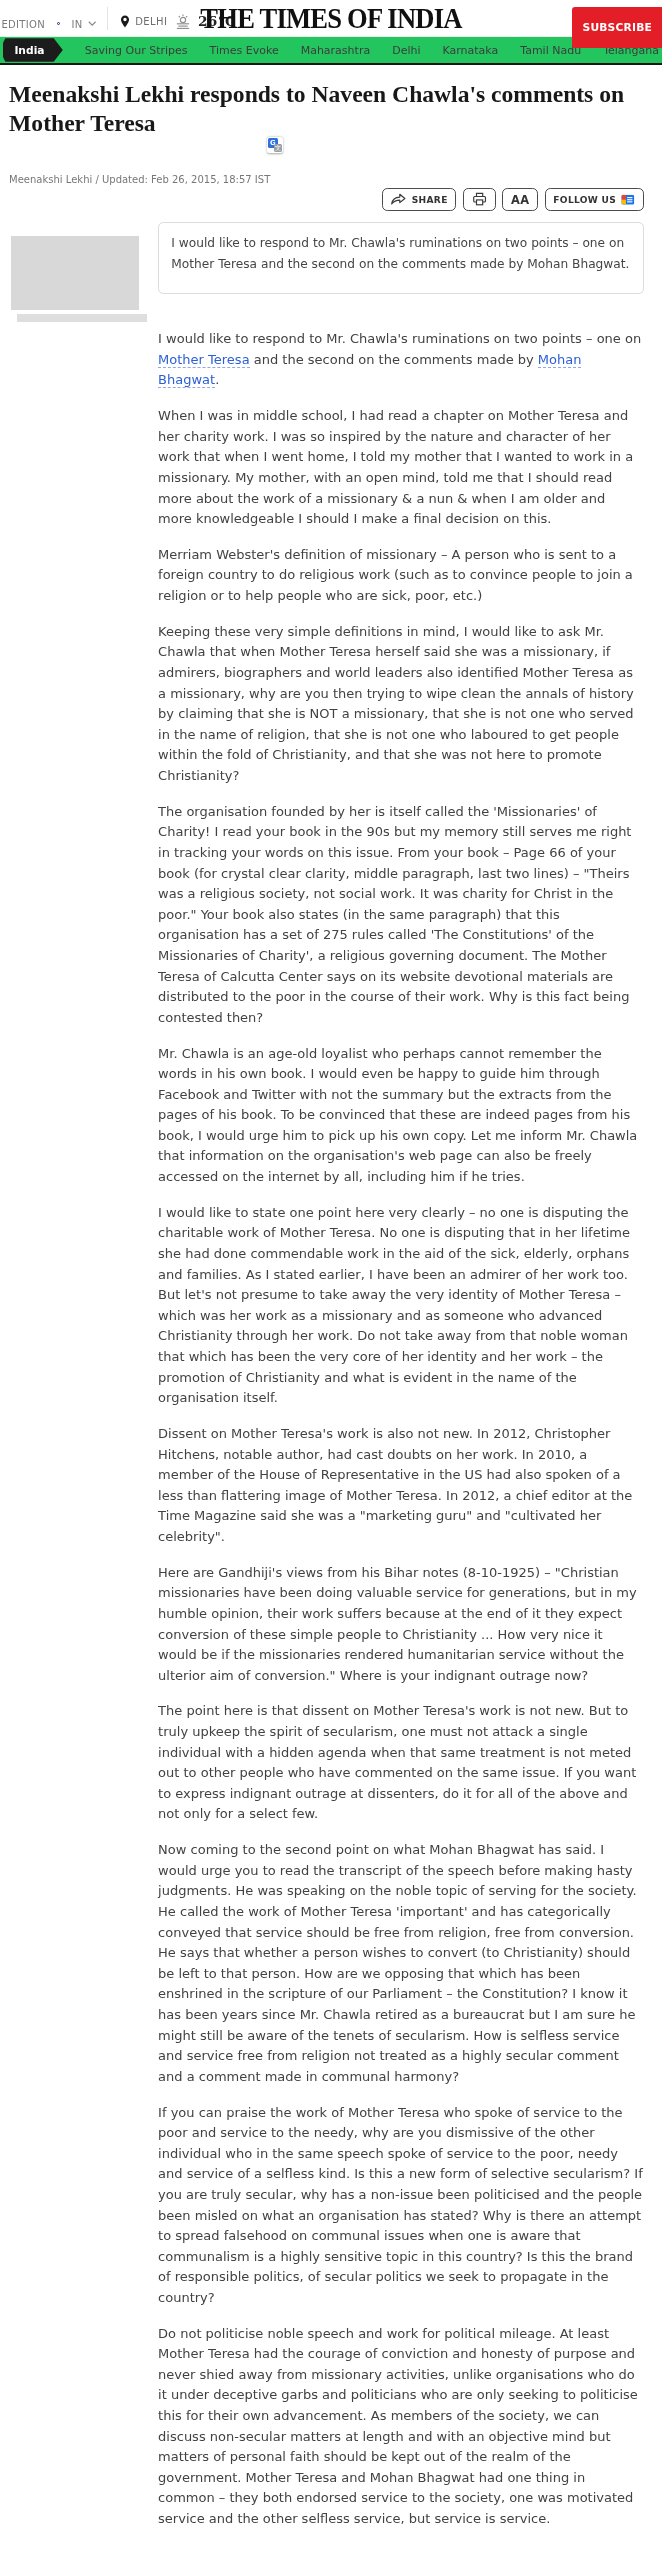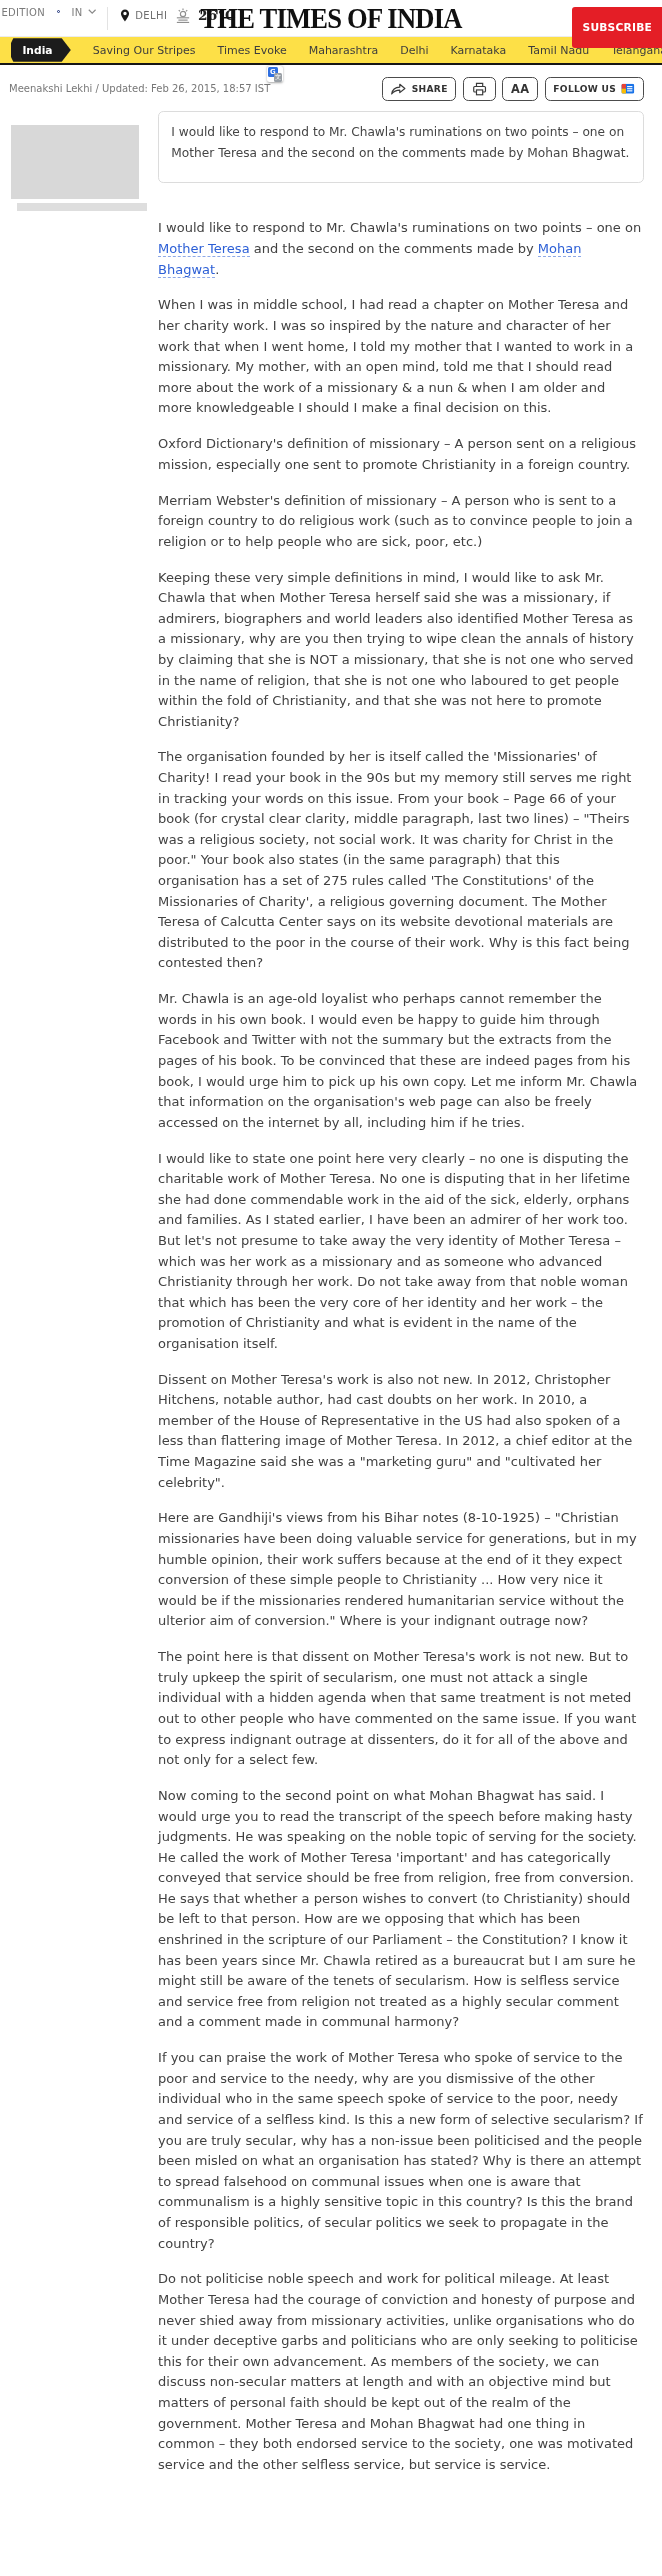--- a/index.html
+++ b/index.html
@@ -1,47 +1,47 @@
 <!DOCTYPE html>
 <html style="font-size:12.2px"><head>
 <meta charset="utf-8">
 <style>
   * { box-sizing: border-box; }
   html,body { margin:0; padding:0; background:#fff; }
   body { width:662px; font-family:"DejaVu Sans", sans-serif; color:#444; }
 
   
   .topbar { position:relative; height:37px; display:flex; align-items:center; padding-left:1.5px; border-bottom:0.8px solid #ececec; background:#fff; }
-  .topbar-left { display:flex; align-items:flex-start; }
+  .topbar-left { display:flex; align-items:flex-end; }
   .edition { display:flex; align-items:center; gap:5.3px; font-size:10px; color:#7a7a7a; letter-spacing:0.3px; cursor:pointer; }
   .flag { width:16px; height:10.7px; display:inline-block; position:relative; }
   .flag .s1{height:3.8px;background:#f0882c;} .flag .s2{height:3px;background:#fff;border:0.8px solid #eee;border-width:0;} .flag .s3{height:3.8px;background:#1d8a3c;}
   .flag .chakra{position:absolute;left:6.5px;top:3.8px;width:3px;height:3px;border:0.8px solid #1a2f7a;border-radius:50%;}
   .vdivider { width:0.8px; height:23px; background:#e3e3e3; margin:0 12.2px 0 10.7px; }
   .locwx { display:flex; align-items:center; gap:5.3px; font-size:10px; color:#6e6e6e; letter-spacing:0.4px; }
   .temp { font-size:13.7px; font-weight:700; color:#222; font-family:"DejaVu Serif", serif; }
   .logo { position:absolute; left:50%; top:3px; transform:translateX(-50%) scale(.97,1.08); font-family:"Liberation Serif", serif; font-weight:700; font-size:27.4px; color:#101010; letter-spacing:-0.8px; white-space:nowrap; }
   .subscribe { position:absolute; right:0; top:6.9px; background:#e41e26; color:#fff; border:none; font-weight:700; font-size:10.7px; font-family:"DejaVu Sans", sans-serif; padding:14px 10px; border-radius:3px 0 0 3px; letter-spacing:0.2px; cursor:pointer; }
 
   
-  .nav { background:#fde047; border-bottom:2.3px solid #161616; height:28px; display:flex; align-items:center; padding-left:11px; overflow:hidden; white-space:nowrap;text-align:right; }
+  .nav { background:#22c55e; border-bottom:2.3px solid #161616; height:28px; display:flex; align-items:center; padding-left:3px; overflow:hidden; white-space:nowrap;text-align:right; }
   .nav-tag { background:#1c1c1c; color:#fff; font-weight:700; font-size:10.7px; padding:5.3px 18.3px 5.3px 11.4px; clip-path:polygon(2.3px 0, calc(100% - 9.1px) 0, 100% 50%, calc(100% - 9.1px) 100%, 2.3px 100%, 0 80%, 0 20%); cursor:pointer; }
   .nav-item { margin-left:22px; font-size:11px; color:#3d3d3d; cursor:pointer; }
 
   
   .article { padding:9.1px 18.3px 26px 9.1px; }
   h1.headline { font-family:"Liberation Serif", serif; font-weight:700; font-size:23.6px; line-height:1.24; color:#181818; margin:6.1px 0 9.1px; max-width:632px; }
 
   .byline-row { position:relative; display:flex; align-items:center; justify-content:space-between; margin:3px 0 10.7px; }
   .byline { font-size:10px; color:#777;text-align:right; }
   .translate-icon { position:absolute; left:258px; top:-10.7px; width:16px; height:16px; background:#fff; border-radius:2.3px; box-shadow:0 0.8px 2.3px rgba(0,0,0,.35); cursor:pointer; }
   .translate-icon .g { position:absolute; left:0.8px; top:0.8px; width:10px; height:10px; background:#2f6fe0; border-radius:1.5px; color:#fff; font-size:6.9px; font-weight:700; text-align:center; line-height:10px; }
   .translate-icon .wen { position:absolute; right:0.8px; bottom:0.8px; width:8.4px; height:8.4px; background:#9aa0a6; border-radius:1.5px; color:#fff; font-size:6.1px; text-align:center; line-height:8.4px; }
 
-  .toolbar { display:flex; align-items:center; gap:6.9px; }
+  .toolbar { display:flex; align-items:center; gap:6.9px;margin-top:40px; }
   .tbtn { display:flex; align-items:center; gap:5.3px; border:1.2px solid #4c4c4c; border-radius:5.3px; background:#fff; padding:3.8px 7.6px; height:23.6px; font-family:"DejaVu Sans", sans-serif; font-size:9.1px; font-weight:700; color:#333; letter-spacing:0.3px; cursor:pointer; }
 
   
   .media-row { position:relative; min-height:101px; margin-bottom:6.1px; }
   .img-ph { position:absolute; left:2.3px; top:13.7px; width:128px; height:74px; background:#d8d8d8; }
   .img-ph-bar { position:absolute; left:7.6px; top:92px; width:130px; height:7.6px; background:#dedede; }
   .summary-box { margin-left:149px; border:0.8px solid #dcdcdc; border-radius:5.3px; padding:10px 12.2px 18.3px; font-size:12.2px; line-height:20.6px; color:#454545; min-height:70px; }
 
   
   .body-col { margin-left:149px; max-width:485px; }
@@ -94,20 +94,21 @@
   <span class="nav-item">Maharashtra</span>
   <span class="nav-item">Delhi</span>
   <span class="nav-item">Karnataka</span>
   <span class="nav-item">Tamil Nadu</span>
   <span class="nav-item">Telangana</span>
 
 </div>
 
 <div class="article">
 
+  <h1 class="headline">Meenakshi Lekhi responds to Naveen Chawla's comments on Mother Teresa</h1>
 
   <div class="byline-row">
     <div class="byline">Meenakshi Lekhi / Updated: Feb 26, 2015, 18:57 IST</div>
     <div class="translate-icon">
         <span class="g">G</span>
         <span class="wen">文</span>
       </div>
     <div class="toolbar">
       <button class="tbtn">
         <svg class="icon-svg" width="16" height="12.2" viewBox="0 0 22 17">
@@ -151,21 +152,20 @@
   <div class="media-row">
     <div class="img-ph"></div>
     <div class="img-ph-bar"></div>
     <div class="summary-box">I would like to respond to Mr. Chawla's ruminations on two points – one on Mother Teresa and the second on the comments made by Mohan Bhagwat.</div>
   </div>
 
   <div class="body-col">
     <p class="para"><span>I would like to respond to Mr. Chawla's ruminations on two points – one on </span><a class="inline-link">Mother Teresa</a><span> and the second on the comments made by </span><a class="inline-link">Mohan Bhagwat</a><span>.</span></p>
 
     <p class="para">When I was in middle school, I had read a chapter on Mother Teresa and her charity work. I was so inspired by the nature and character of her work that when I went home, I told my mother that I wanted to work in a missionary. My mother, with an open mind, told me that I should read more about the work of a missionary &amp; a nun &amp; when I am older and more knowledgeable I should I make a final decision on this.</p>
-    <p class="para">Oxford Dictionary's definition of missionary – A person sent on a religious mission, especially one sent to promote Christianity in a foreign country.</p>
     <p class="para">Merriam Webster's definition of missionary – A person who is sent to a foreign country to do religious work (such as to convince people to join a religion or to help people who are sick, poor, etc.)</p>
     <p class="para">Keeping these very simple definitions in mind, I would like to ask Mr. Chawla that when Mother Teresa herself said she was a missionary, if admirers, biographers and world leaders also identified Mother Teresa as a missionary, why are you then trying to wipe clean the annals of history by claiming that she is NOT a missionary, that she is not one who served in the name of religion, that she is not one who laboured to get people within the fold of Christianity, and that she was not here to promote Christianity?</p>
     <p class="para">The organisation founded by her is itself called the 'Missionaries' of Charity! I read your book in the 90s but my memory still serves me right in tracking your words on this issue. From your book – Page 66 of your book (for crystal clear clarity, middle paragraph, last two lines) – "Theirs was a religious society, not social work. It was charity for Christ in the poor." Your book also states (in the same paragraph) that this organisation has a set of 275 rules called 'The Constitutions' of the Missionaries of Charity', a religious governing document. The Mother Teresa of Calcutta Center says on its website devotional materials are distributed to the poor in the course of their work. Why is this fact being contested then?</p>
     <p class="para">Mr. Chawla is an age-old loyalist who perhaps cannot remember the words in his own book. I would even be happy to guide him through Facebook and Twitter with not the summary but the extracts from the pages of his book. To be convinced that these are indeed pages from his book, I would urge him to pick up his own copy. Let me inform Mr. Chawla that information on the organisation's web page can also be freely accessed on the internet by all, including him if he tries.</p>
     <p class="para">I would like to state one point here very clearly – no one is disputing the charitable work of Mother Teresa. No one is disputing that in her lifetime she had done commendable work in the aid of the sick, elderly, orphans and families. As I stated earlier, I have been an admirer of her work too. But let's not presume to take away the very identity of Mother Teresa – which was her work as a missionary and as someone who advanced Christianity through her work. Do not take away from that noble woman that which has been the very core of her identity and her work – the promotion of Christianity and what is evident in the name of the organisation itself.</p>
     <p class="para">Dissent on Mother Teresa's work is also not new. In 2012, Christopher Hitchens, notable author, had cast doubts on her work. In 2010, a member of the House of Representative in the US had also spoken of a less than flattering image of Mother Teresa. In 2012, a chief editor at the Time Magazine said she was a "marketing guru" and "cultivated her celebrity".</p>
     <p class="para">Here are Gandhiji's views from his Bihar notes (8-10-1925) – "Christian missionaries have been doing valuable service for generations, but in my humble opinion, their work suffers because at the end of it they expect conversion of these simple people to Christianity ... How very nice it would be if the missionaries rendered humanitarian service without the ulterior aim of conversion." Where is your indignant outrage now?</p>
     <p class="para">The point here is that dissent on Mother Teresa's work is not new. But to truly upkeep the spirit of secularism, one must not attack a single individual with a hidden agenda when that same treatment is not meted out to other people who have commented on the same issue. If you want to express indignant outrage at dissenters, do it for all of the above and not only for a select few.</p>
     <p class="para">Now coming to the second point on what Mohan Bhagwat has said. I would urge you to read the transcript of the speech before making hasty judgments. He was speaking on the noble topic of serving for the society. He called the work of Mother Teresa 'important' and has categorically conveyed that service should be free from religion, free from conversion. He says that whether a person wishes to convert (to Christianity) should be left to that person. How are we opposing that which has been enshrined in the scripture of our Parliament – the Constitution? I know it has been years since Mr. Chawla retired as a bureaucrat but I am sure he might still be aware of the tenets of secularism. How is selfless service and service free from religion not treated as a highly secular comment and a comment made in communal harmony?</p>
     <p class="para">If you can praise the work of Mother Teresa who spoke of service to the poor and service to the needy, why are you dismissive of the other individual who in the same speech spoke of service to the poor, needy and service of a selfless kind. Is this a new form of selective secularism? If you are truly secular, why has a non-issue been politicised and the people been misled on what an organisation has stated? Why is there an attempt to spread falsehood on communal issues when one is aware that communalism is a highly sensitive topic in this country? Is this the brand of responsible politics, of secular politics we seek to propagate in the country?</p>

